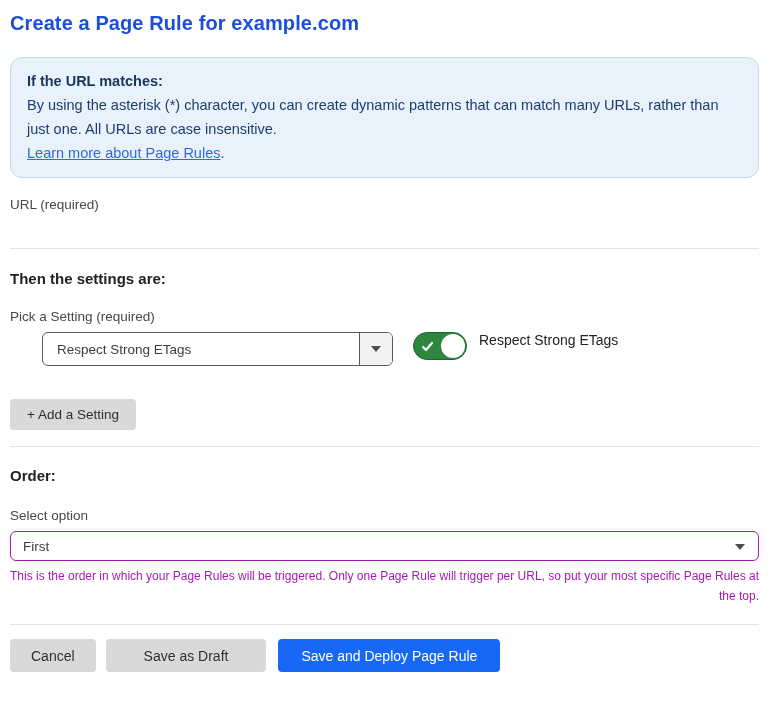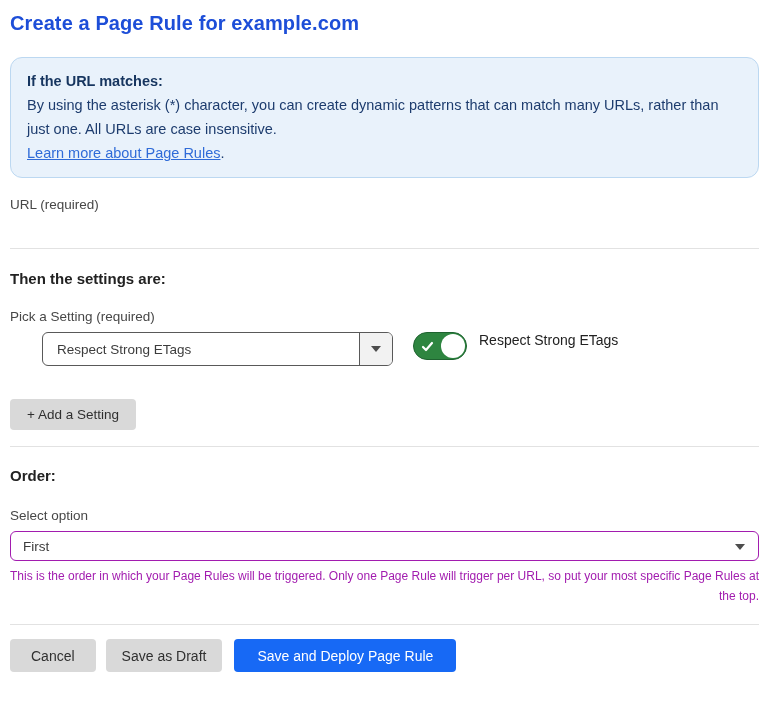--- a/index.html
+++ b/index.html
@@ -200,21 +200,21 @@
     color: #a21caf;
     max-width: 749px;
     text-align: right;
   }
 
   
   .footer-actions { display: flex; align-items: center; }
   .footer-actions .btn { height: 33px; font-size: 14px; }
   .footer-actions .btn + .btn { margin-left: 10px; }
   .btn-cancel { padding: 16px 21px; }
-  .btn-draft { padding: 0 16px; }
+  .btn-draft { padding: 0 38px; }
   .btn-primary {
     background: #1769f5;
     color: #ffffff;
     padding: 0 23px;
     margin-left: 12px !important;
   }
 </style>
 </head>
 <body>
 

